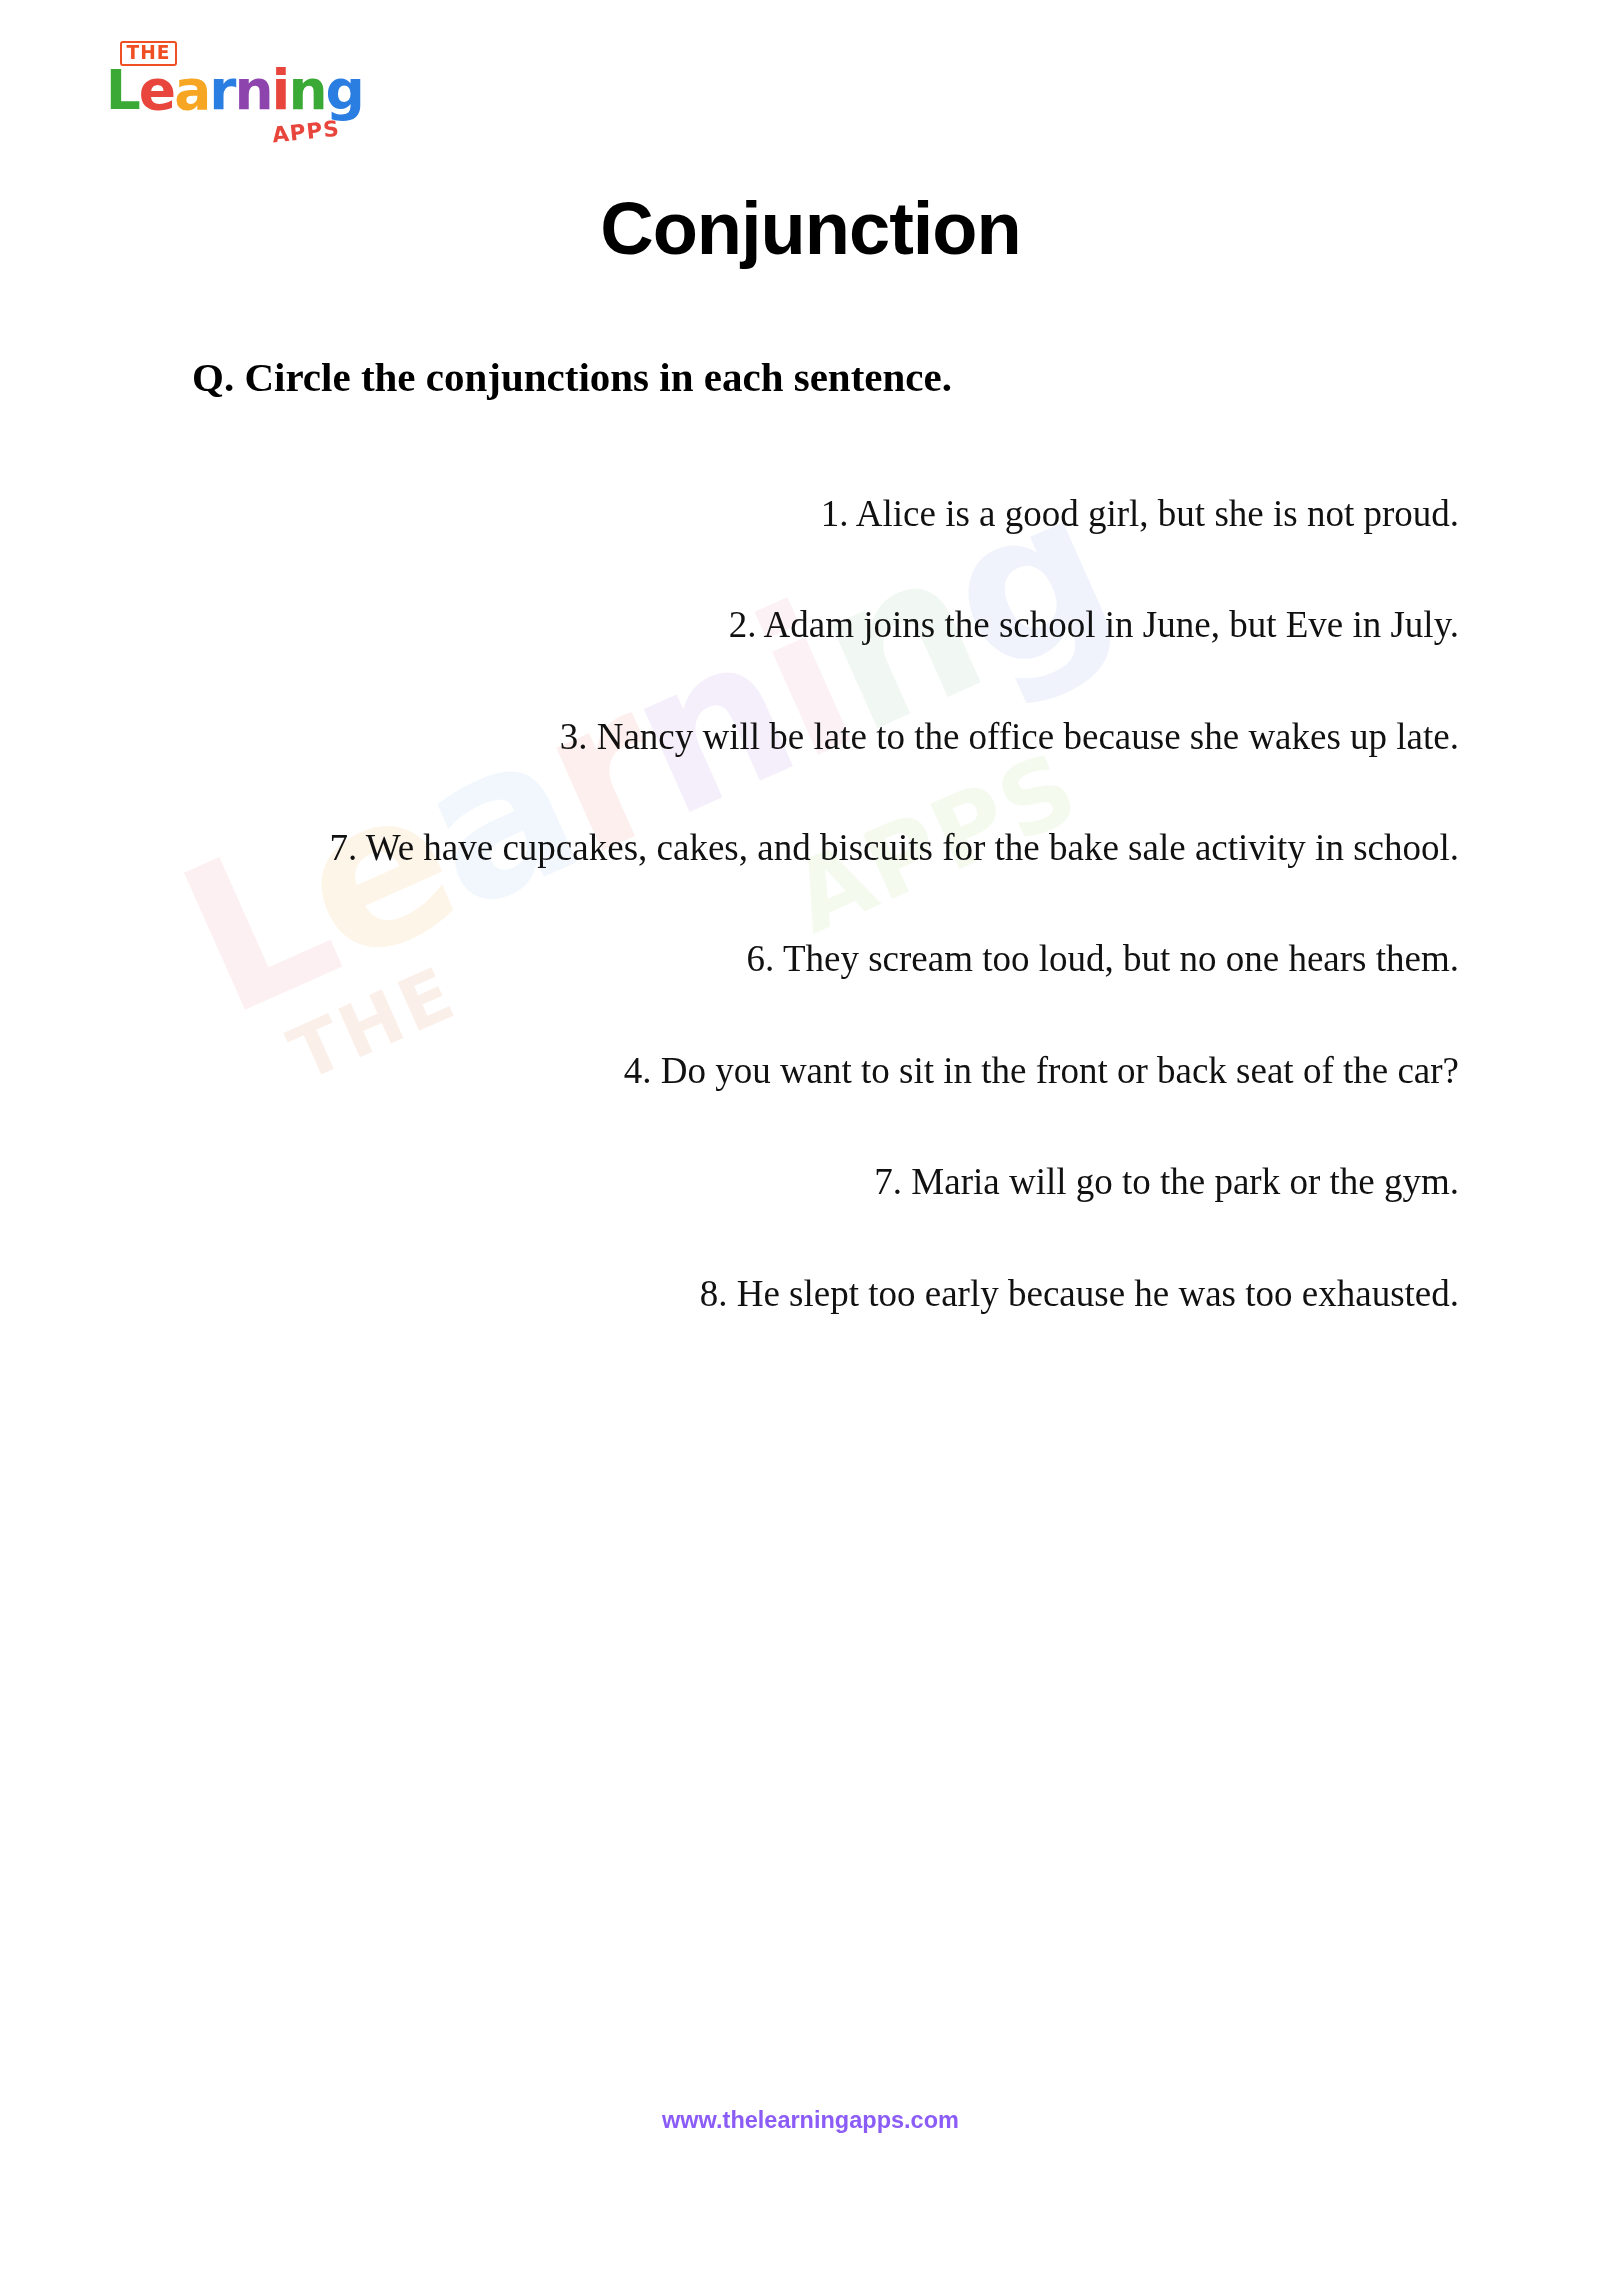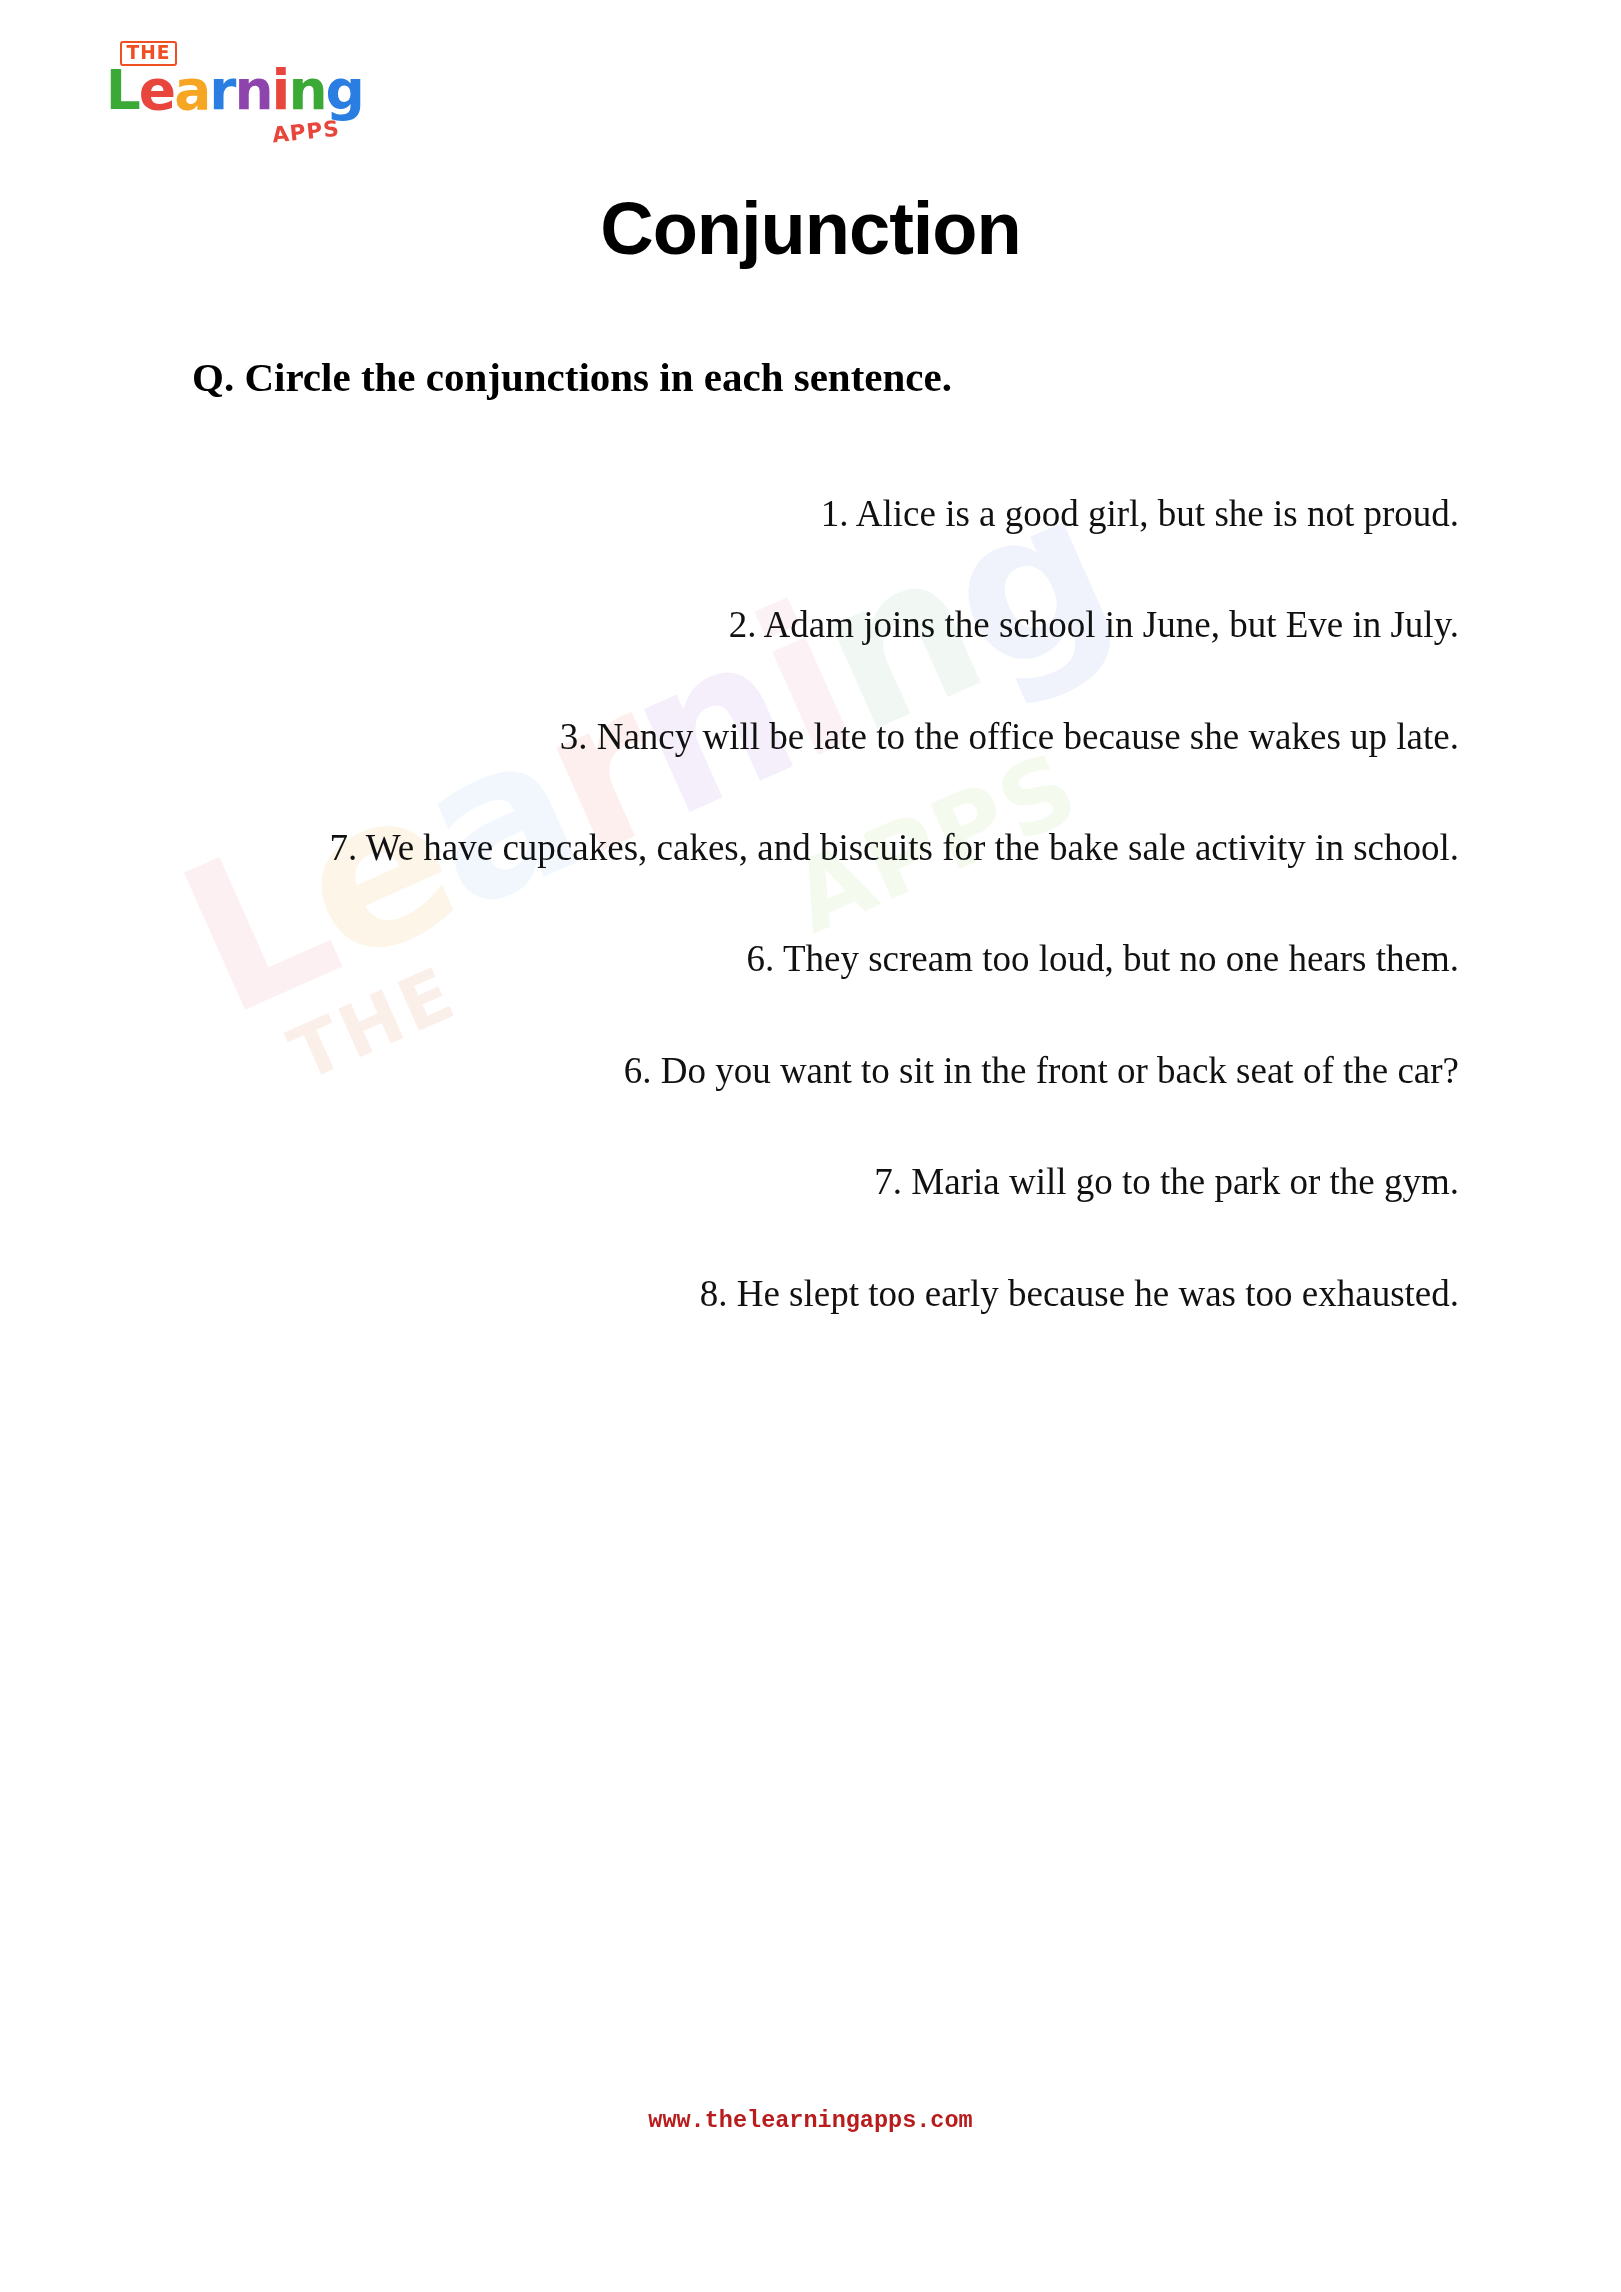--- a/index.html
+++ b/index.html
@@ -147,24 +147,24 @@
     color: #111111;
     line-height: 1.28;
     margin-bottom: 64px;
   }
   .footer {
     position: absolute;
     left: 0;
     top: 2107px;
     width: 1621px;
     text-align: center;
-    font-family: Liberation Mono, monospace;
+    font-family: Liberation Sans, sans-serif;
     font-size: 23.5px;
     font-weight: bold;
-    color: #b91c1c;
+    color: #8b5cf6;
   }
 </style>
 </head>
 <body>
 
 <div class="page">
 
   <div class="logo">
     <div class="the">THE</div>
     <div class="word">
@@ -184,21 +184,21 @@
   <div class="content">
     <div class="title">Conjunction</div>
     <div class="prompt">Q. Circle the conjunctions in each sentence.</div>
 
     <div class="questions">
       <div class="q-item">1. Alice is a good girl, but she is not proud.</div>
       <div class="q-item">2. Adam joins the school in June, but Eve in July.</div>
       <div class="q-item">3. Nancy will be late to the office because she wakes up late.</div>
       <div class="q-item">7. We have cupcakes, cakes, and biscuits for the bake sale activity in school.</div>
       <div class="q-item">6. They scream too loud, but no one hears them.</div>
-      <div class="q-item">6. Do you want to sit in the front or back seat of the car?</div>
+      <div class="q-item">4. Do you want to sit in the front or back seat of the car?</div>
       <div class="q-item">7. Maria will go to the park or the gym.</div>
       <div class="q-item">8. He slept too early because he was too exhausted.</div>
     </div>
 
     <div class="footer">www.thelearningapps.com</div>
   </div>
 </div>
 
 
 </body></html>

